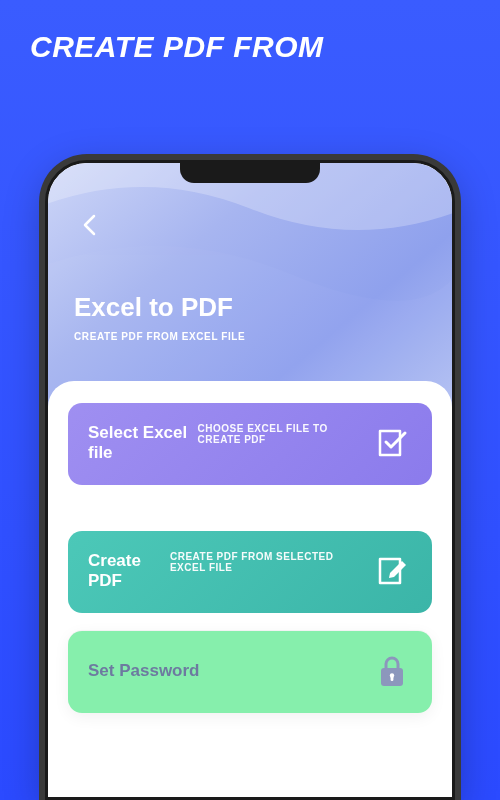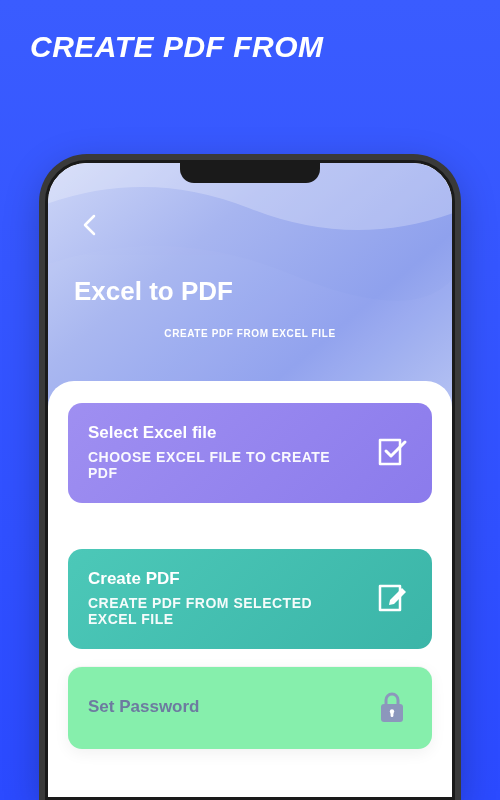--- a/index.html
+++ b/index.html
@@ -67,30 +67,29 @@
       color: #ffffff;
       font-size: 24px;
       display: inline-block;
       cursor: pointer;
       padding: 6px 8px;
     }
     .header-title {
       color: #ffffff;
       font-size: 26px;
       font-weight: 700;
-      margin-top: 28px;
+      margin-top: 44px;
     }
     .header-subtitle {
       color: #ffffff;
       font-size: 10px;
       font-weight: 600;
       letter-spacing: 0.6px;
-      margin-top: 21px;
+      margin-top: 8px;
       text-transform: uppercase;
-      text-align: center;
     }
     .cards-wrap {
       position: absolute;
       top: 218px;
       left: 0;
       right: 0;
       background: #ffffff;
       border-radius: 26px 26px 0 0;
       padding: 22px 20px 20px 20px;
       display: flex;
@@ -107,24 +106,24 @@
       color: #ffffff;
       cursor: pointer;
     }
     .card-purple { background: linear-gradient(135deg, #9f8ff1 0%, #8b7bec 100%); }
     .card-teal   { background: linear-gradient(135deg, #4cc8b8 0%, #3bb5a8 100%); margin-top: 28px; }
     .card-white  {
       background: #86efac;
       color: #7a86a8;
       box-shadow: 0 4px 16px rgba(0,0,0,0.06), 0 -1px 0 rgba(0,0,0,0.03);
     }
-    .card-text-group { display: flex; flex-direction: column; gap: 6px; }
+    .card-text-group { display: flex; gap: 6px; }
     .card-title { font-size: 17px; font-weight: 700; }
     .card-sub {
-      font-size: 14px;
+      font-size: 10px;
       font-weight: 600;
       letter-spacing: 0.5px;
       text-transform: uppercase;
       opacity: 0.95;
     }
     .card-white .card-title { color: #6d7aa0; font-weight: 700; }
     .icon-box { flex-shrink: 0; display: flex; align-items: center; justify-content: center; width: 40px; height: 40px; }
   </style>
 </head>
 <body>

